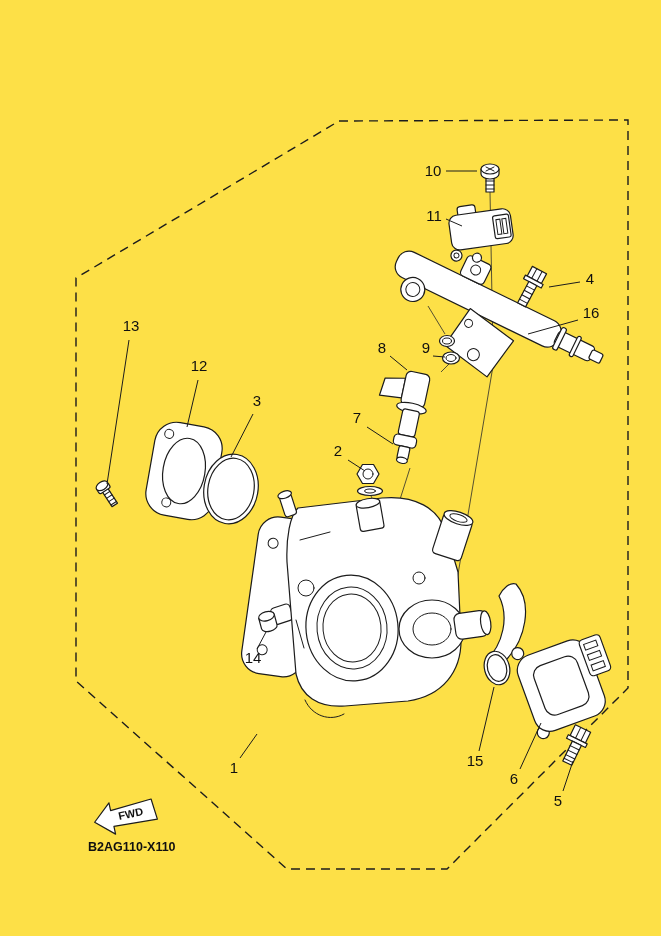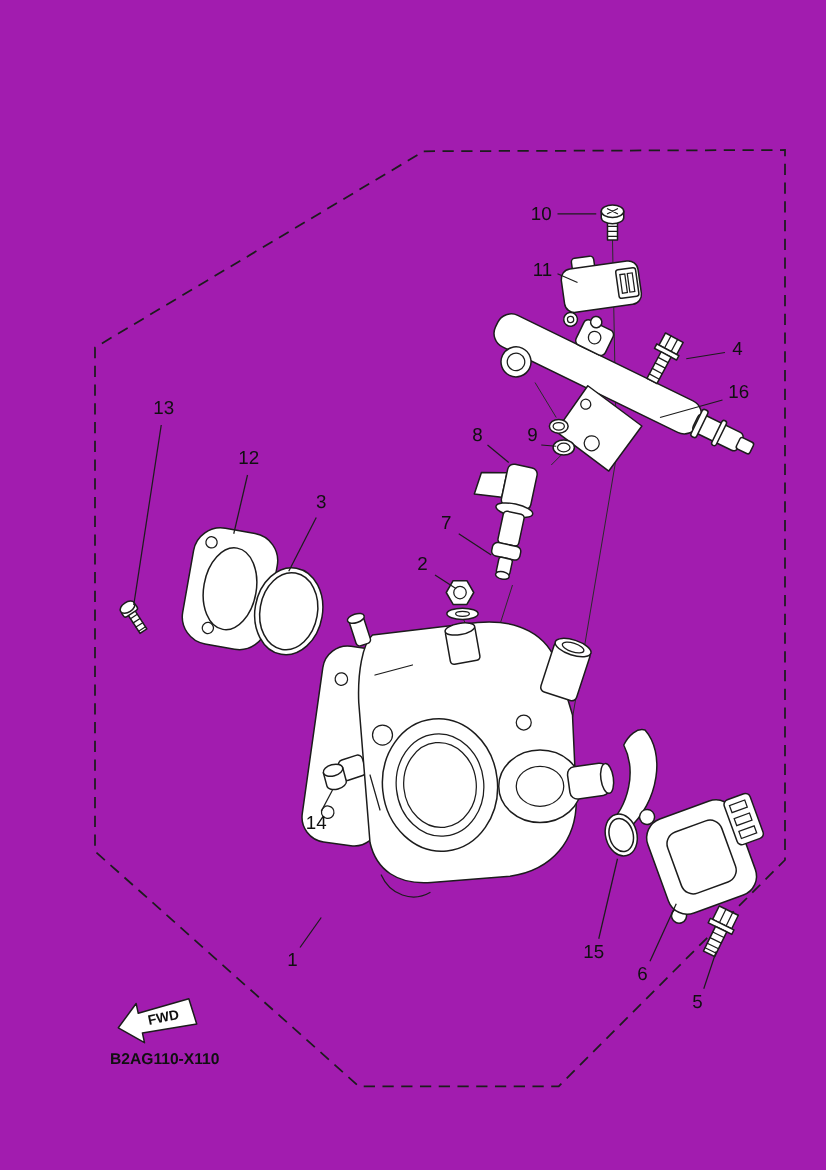--- a/index.html
+++ b/index.html
@@ -1,16 +1,16 @@
 <!DOCTYPE html>
 <html><head>
 <meta charset="utf-8">
 <style>
   html,body{margin:0;padding:0;background:#ffffff;}
-  .page{position:relative;width:661px;height:936px;background:#a21caf;overflow:hidden;
+  .page{position:relative;width:661px;height:936px;background:#fde047;overflow:hidden;
         font-family:"Liberation Sans",sans-serif;}
   svg{display:block;width:661px;height:936px;}
   .part{fill:#ffffff;stroke:#1c1c1c;stroke-width:1.2;stroke-linejoin:round;stroke-linecap:round;}
   .detail{fill:none;stroke:#1c1c1c;stroke-width:1;stroke-linecap:round;}
   .thin{fill:none;stroke:#2b2b2b;stroke-width:0.8;}
   .leader{stroke:#1c1c1c;stroke-width:1;fill:none;}
   .callout{font:15px "Liberation Sans",sans-serif;fill:#101010;text-anchor:middle;}
   .border{fill:none;stroke:#1c1c1c;stroke-width:1.4;stroke-dasharray:9 6;}
   .code{font:600 12.5px "Liberation Sans",sans-serif;fill:#101010;}
   .fwd{font:700 11px "Liberation Sans",sans-serif;fill:#101010;text-anchor:middle;}

